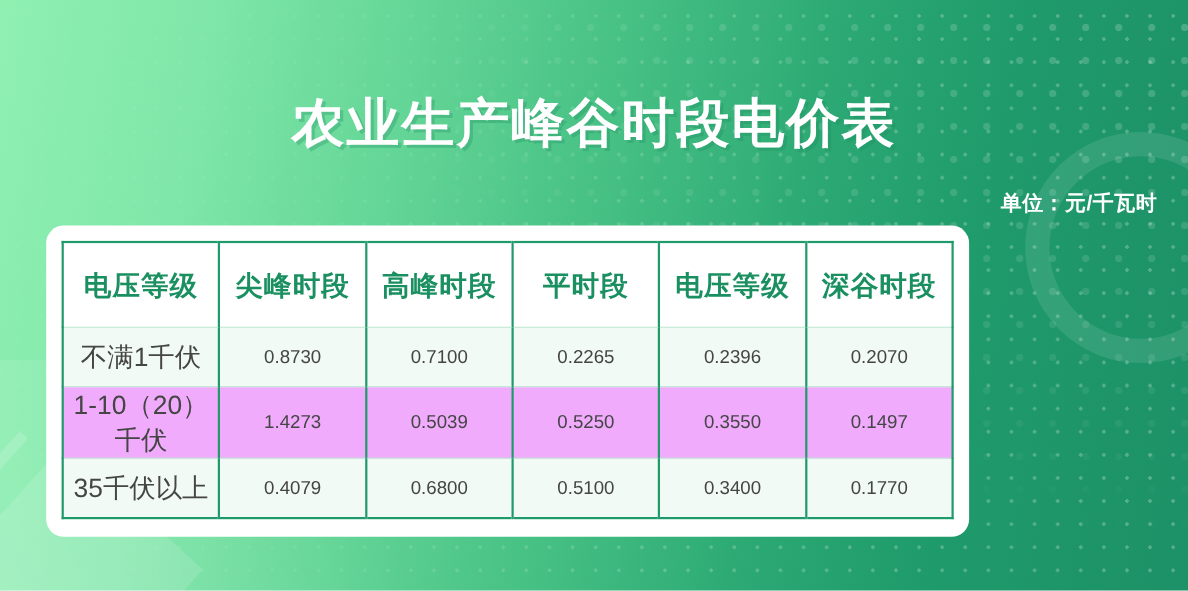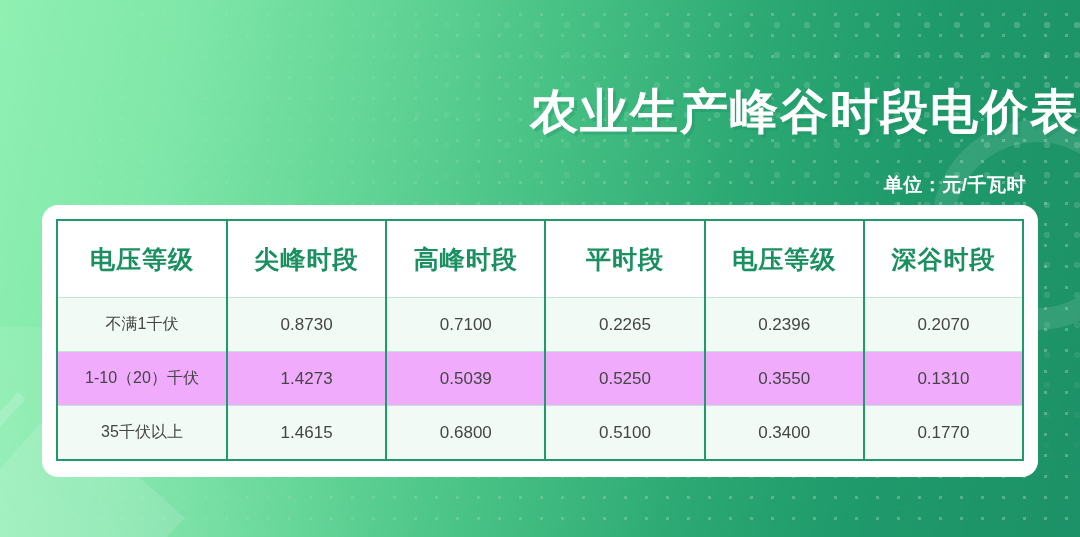--- a/index.html
+++ b/index.html
@@ -71,43 +71,43 @@
     width: 430px; height: 210px;
     background: linear-gradient(60deg, rgba(255,255,255,0.13) 0%, rgba(255,255,255,0) 70%);
   }
 
   
   .title {
     position: absolute;
     left: 0;
     right: 0;
     top: 80px;
-    text-align: right;
+    text-align: center;
     color: #ffffff;
     font-size: 48px;
     font-weight: bold;
     letter-spacing: 2px;
     text-shadow: 3px 3px 0 rgba(30,140,95,0.30);
   }
   .unit {
     position: absolute;
-    right: 54px;
+    right: 28px;
     top: 172px;
     color: #ffffff;
     font-size: 19px;
     font-weight: bold;
     letter-spacing: 0.5px;
   }
 
   
   .card {
     position: absolute;
     left: 42px;
     top: 205px;
-    width: 996px;
+    width: 839px;
     background: #ffffff;
     border-radius: 16px;
     padding: 14px 14px 16px 14px;
     box-sizing: border-box;
   }
   table.rate-table {
     width: 100%;
     border-collapse: collapse;
     table-layout: fixed;
     border: 2px solid #1f9a6b;
@@ -134,21 +134,21 @@
     letter-spacing: 1px;
     background: #ffffff;
     border-bottom: 2px solid #1f9a6b;
   }
   tbody td {
     height: 53px;
     color: #454545;
     font-size: 17px;
     font-weight: normal;
   }
-  tbody td.label-cell { font-size: 16px; margin-top: 16px; }
+  tbody td.label-cell { font-size: 24px; margin-top: 16px; }
   tbody tr.tinted td { background: #f1faf4; }
   tbody tr.plain td  { background: #f0abfc; }
 
   col.c1 { width: 17.6%; }
 </style>
 </head>
 <body>
 
 <div id="stage">
 
@@ -192,25 +192,25 @@
           <td>0.2265</td>
           <td>0.2396</td>
           <td>0.2070</td>
         </tr>
         <tr class="plain">
           <td class="label-cell">1-10（20）千伏</td>
           <td>1.4273</td>
           <td>0.5039</td>
           <td>0.5250</td>
           <td>0.3550</td>
-          <td>0.1310</td>
+          <td>0.1497</td>
         </tr>
         <tr class="tinted">
           <td class="label-cell">35千伏以上</td>
-          <td>1.4615</td>
+          <td>0.4079</td>
           <td>0.6800</td>
           <td>0.5100</td>
           <td>0.3400</td>
           <td>0.1770</td>
         </tr>
       </tbody>
     </table>
   </div>
 
 </div>

